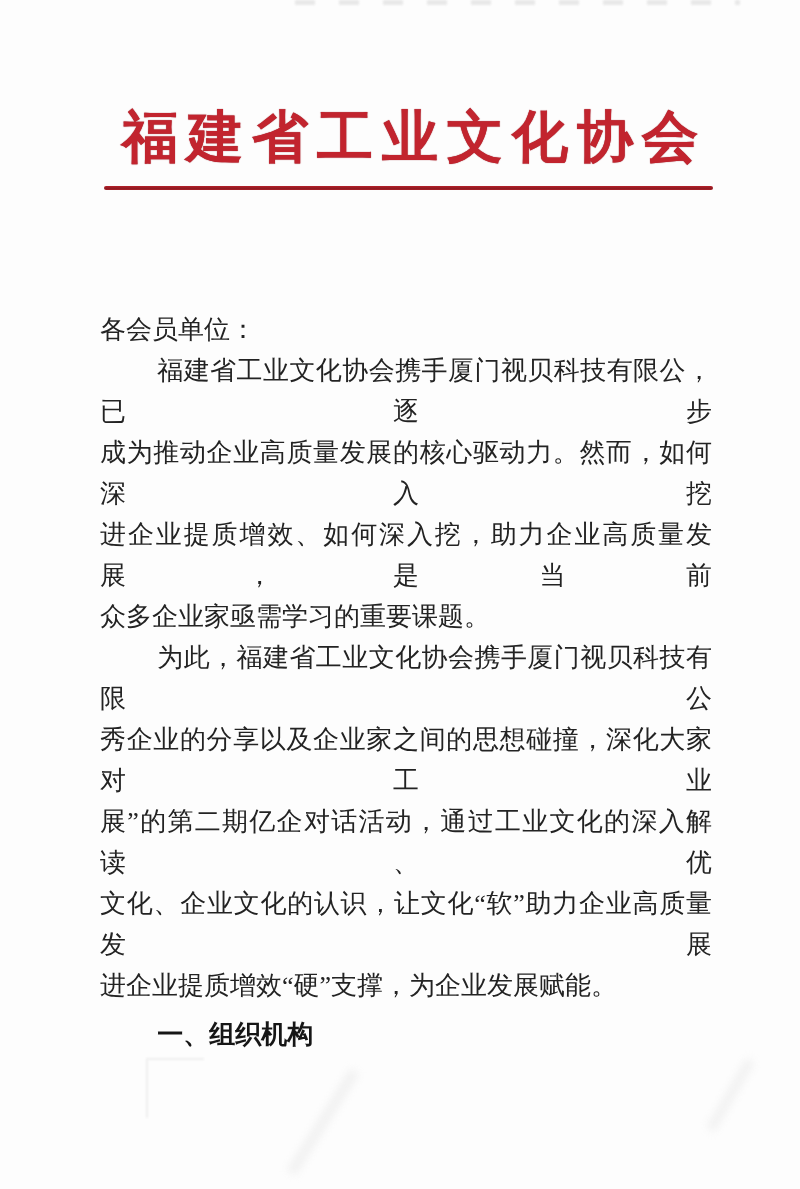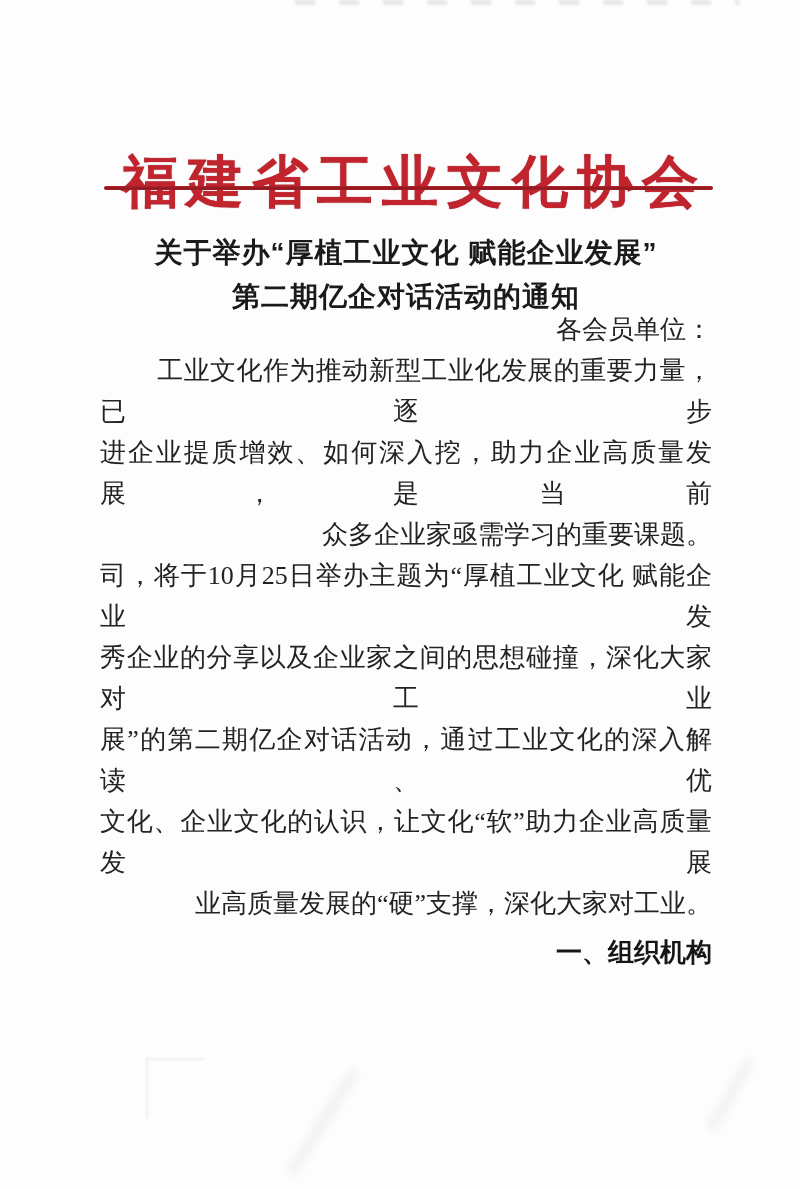--- a/index.html
+++ b/index.html
@@ -13,28 +13,27 @@
   .page{
     position:absolute;inset:0;
     background:#fdfdfd;
   }
 
   
   .org-header{
     position:absolute;
     top:103px;left:122px;width:600px;height:76px;
     color:#c2242e;
-    font-family:Liberation Sans, sans-serif;
+    font-family:Liberation Mono, monospace;
     font-weight:700;
     font-size:56px;
     line-height:76px;
     letter-spacing:9px;
     white-space:nowrap;
     text-shadow:0 0 1px #8e1620;
-    margin-top:41px;
   }
   .red-rule{
     position:absolute;
     top:186px;left:104px;width:609px;height:4px;
     background:linear-gradient(180deg,#b52029 0%,#8f1a21 60%,#a81f27 100%);
     border-radius:2px;
   }
 
   
   .title-block{
@@ -50,21 +49,21 @@
   }
 
   
   .content{
     position:absolute;
     top:309px;left:100px;width:612px;
     color:#232323;
     font-size:26px;
     line-height:41px;
   }
-  .line{min-height:41px;text-align:right;}
+  .line{min-height:41px;}
   .ind{text-indent:2.2em;}
   .full{text-align:justify;text-align-last:justify;}
   .heading{
     font-family:"Liberation Sans","DejaVu Sans",sans-serif;
     font-weight:700;
     color:#161616;
   }
   .mt8{margin-top:8px;}
 
   
@@ -96,35 +95,32 @@
 <div class="page">
 
   <div class="artifact art-top"></div>
   <div class="artifact art-bl"></div>
   <div class="artifact art-bm"></div>
   <div class="artifact art-br"></div>
 
   <div class="org-header">福建省工业文化协会</div>
   <div class="red-rule"></div>
 
-  <div class="title-block">
-    <div class="title-line">关于举办“厚植工业文化 赋能企业发展”</div>
-    <div class="title-line">第二期亿企对话活动的通知</div>
-  </div>
 
   <div class="content">
     <div class="line">各会员单位：</div>
 
-    <div class="line ind full">工业文化作为推动新型工业化发展的重要力量，已逐步</div>
+    <div class="line ind full">福建省工业文化协会携手厦门视贝科技有限公，已逐步</div>
+    <div class="line full">成为推动企业高质量发展的核心驱动力。然而，如何深入挖</div>
     <div class="line full">进企业提质增效、如何深入挖，助力企业高质量发展，是当前</div>
     <div class="line">众多企业家亟需学习的重要课题。</div>
 
-    <div class="line full">司，将于10月25日举办主题为“厚植工业文化 赋能企业发</div>
+    <div class="line ind full">为此，福建省工业文化协会携手厦门视贝科技有限公</div>
     <div class="line full">秀企业的分享以及企业家之间的思想碰撞，深化大家对工业</div>
     <div class="line full">展”的第二期亿企对话活动，通过工业文化的深入解读、优</div>
     <div class="line full">文化、企业文化的认识，让文化“软”助力企业高质量发展</div>
-    <div class="line">业高质量发展的“硬”支撑，深化大家对工业。</div>
+    <div class="line">进企业提质增效“硬”支撑，为企业发展赋能。</div>
 
     <div class="line heading ind mt8">一、组织机构</div>
 
   </div>
 
 </div>
 
 </body></html>

